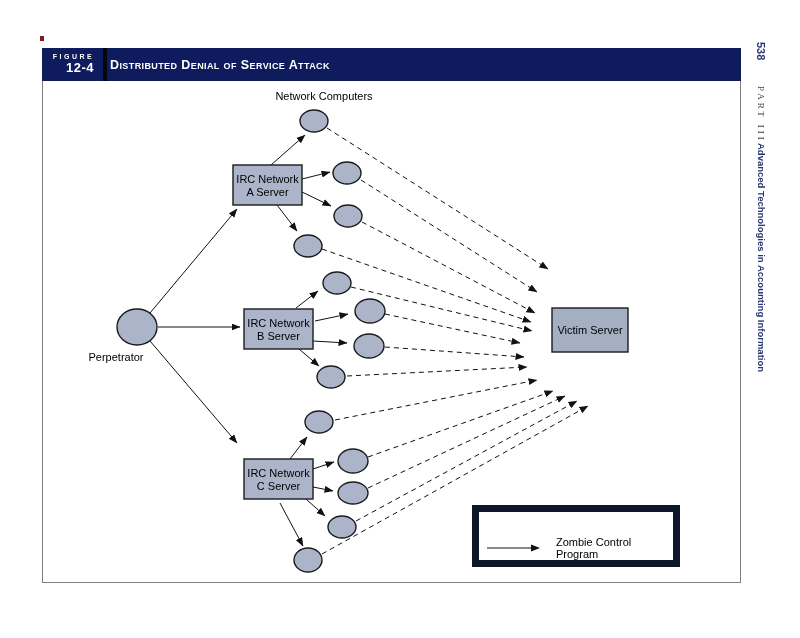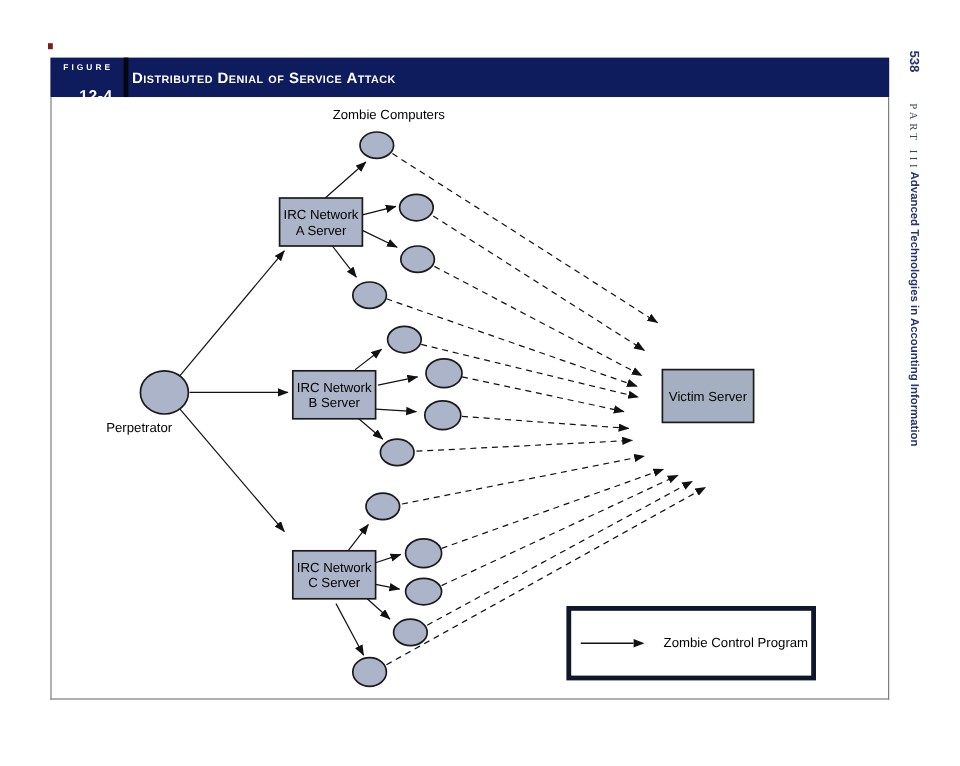--- a/index.html
+++ b/index.html
@@ -35,21 +35,21 @@
     display: block;
     font-size: 7px; font-weight: bold;
     letter-spacing: 2.5px;
     text-align: center;
     padding-left: 2px;
   }
   #figure-number {
     display: block;
     font-size: 13px; font-weight: bold;
     text-align: right; padding-right: 9px;
-    margin-top: 12px; letter-spacing: 0.5px;
+    margin-top: 0; letter-spacing: 0.5px;
   }
   #figure-divider {
     width: 4px; flex: 0 0 4px;
     background: #05070f;
   }
   #figure-title {
     flex: 1;
     display: flex; align-items: center;
     padding-left: 3px;
     color: #ffffff;
@@ -108,24 +108,24 @@
     font-size: 11px; color: #000000;
     text-align: center;
   }
   #zombie-computers-label { left: 254px; top: 90px; width: 140px; }
   #perpetrator-label      { left: 76px;  top: 351px; width: 80px; }
 
   
   #legend-box {
     position: absolute; left: 472px; top: 505px;
     width: 208px; height: 62px;
-    border: 4px solid #0f172a;
+    border: 7px solid #0f172a;
     background: #ffffff;
     display: flex; flex-direction: column;
-    justify-content: center;
+    justify-content: flex-end;
     padding-left: 6px;
   }
   .legend-row { display: flex; align-items: center; }
   .legend-row svg { margin-right: 15px; flex: 0 0 auto; }
   .legend-label { font-size: 11px; color: #000; }
 </style>
 </head>
 <body>
 
 <div id="page">
@@ -202,21 +202,21 @@
       <ellipse cx="370" cy="311" rx="15" ry="12" fill="#abb4c8" stroke="#1a1a1a" stroke-width="1.4"></ellipse>
       <ellipse cx="369" cy="346" rx="15" ry="12" fill="#abb4c8" stroke="#1a1a1a" stroke-width="1.4"></ellipse>
       <ellipse cx="331" cy="377" rx="14" ry="11" fill="#abb4c8" stroke="#1a1a1a" stroke-width="1.4"></ellipse>
       <ellipse cx="319" cy="422" rx="14" ry="11" fill="#abb4c8" stroke="#1a1a1a" stroke-width="1.4"></ellipse>
       <ellipse cx="353" cy="461" rx="15" ry="12" fill="#abb4c8" stroke="#1a1a1a" stroke-width="1.4"></ellipse>
       <ellipse cx="353" cy="493" rx="15" ry="11" fill="#abb4c8" stroke="#1a1a1a" stroke-width="1.4"></ellipse>
       <ellipse cx="342" cy="527" rx="14" ry="11" fill="#abb4c8" stroke="#1a1a1a" stroke-width="1.4"></ellipse>
       <ellipse cx="308" cy="560" rx="14" ry="12" fill="#abb4c8" stroke="#1a1a1a" stroke-width="1.4"></ellipse>
     </svg>
 
-  <div id="zombie-computers-label" class="float-label">Zombie Computers</div>
+  <div id="zombie-computers-label" class="float-label">Network Computers</div>
   <div id="perpetrator-label" class="float-label">Perpetrator</div>
 
   <div id="legend-box">
     <div class="legend-row">
       <svg width="56" height="10">
         <line x1="2" y1="5" x2="46" y2="5" stroke="#111" stroke-width="1.2"></line>
         <path d="M46,1.5 L55,5 L46,8.5 Z" fill="#111"></path>
       </svg>
       <span class="legend-label">Zombie Control Program</span>
     </div>

